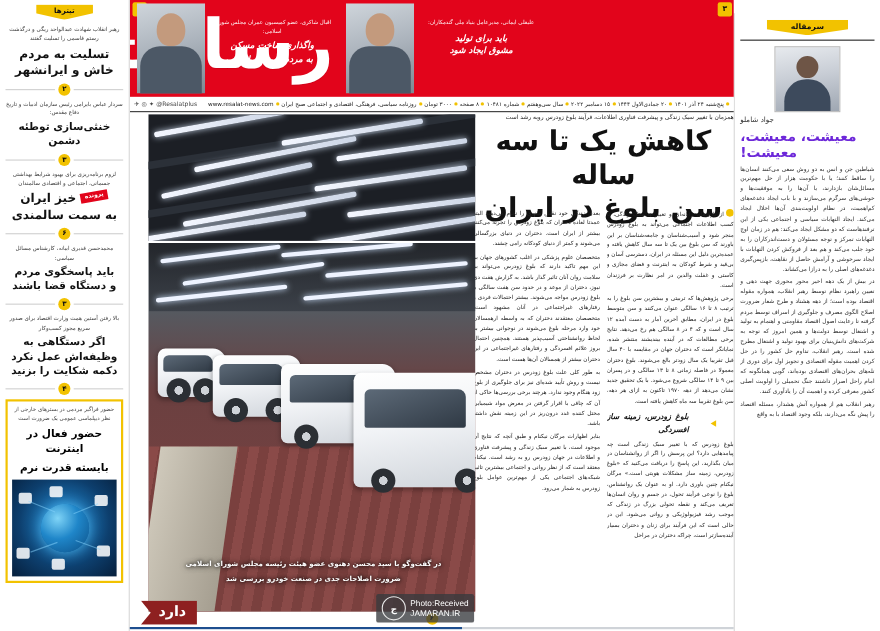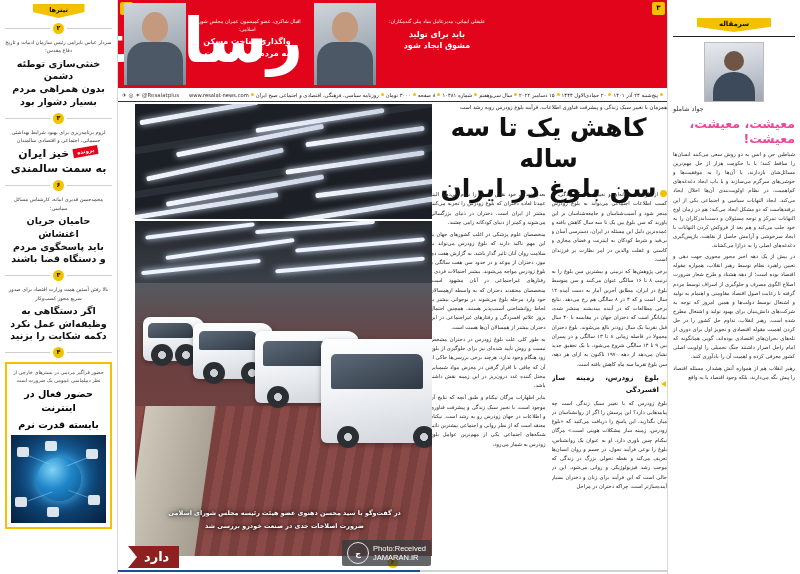--- a/index.html
+++ b/index.html
@@ -25,21 +25,21 @@
   .ed-photo {
     width:60px; height:60px; margin:0 auto 3px auto; border:1px solid #bbb;
     background: linear-gradient(170deg,#e7eaee 0%,#c9ced6 45%,#9fa7b2 100%);
     position:relative; overflow:hidden;
   }
   .ed-photo:before{ content:""; position:absolute; left:50%; top:8px; width:20px; height:20px;
     border-radius:50%; background:#6e5546; transform:translateX(-50%); }
   .ed-photo:after{ content:""; position:absolute; left:50%; top:29px; width:42px; height:32px;
     border-radius:20px 20px 0 0; background:#3d4a5c; transform:translateX(-50%); }
   .ed-author { font-size:6.5px; text-align:left; color:#333; margin:0 0 3px 0; }
-  .ed-title { font-size:12.5px; font-weight:bold; color:#ec4899; text-align:right; letter-spacing:-.3px; margin-bottom:4px; }
+  .ed-title { font-size:12.5px; font-weight:bold; color:#6d28d9; text-align:left; letter-spacing:-.3px; margin-bottom:4px; }
   .ed-body { font-size:5.3px; line-height:1.72; color:#2a2a2a; text-align:justify; }
   .ed-body p { margin-bottom:2px; }
 
   
   .red-panel {
     position:absolute; top:0; right:133px; left:118px; height:88px;
     background:#e2041b; overflow:hidden;
   }
   .logo-resalat {
     position:absolute; left:10px; top:4px; width:175px; height:78px;
@@ -56,21 +56,21 @@
   }
   .mast-person .ph:before{ content:""; position:absolute; left:50%; top:9px; width:26px;height:30px;
     border-radius:50% 50% 45% 45%; background:#c39a7d; transform:translateX(-50%); }
   .mast-person .ph:after{ content:""; position:absolute; left:50%; top:39px; width:56px;height:46px;
     border-radius:18px 18px 0 0; background:#4c5866; transform:translateX(-50%); }
   .p-left { left:6px; }
   .p-right{ left:196px; }
 
   .mast-quote { position:absolute; top:18px; width:118px; text-align:center; color:#fff; }
   .mast-quote .kicker { font-size:5px; line-height:1.5; margin-bottom:3px; opacity:.97; }
-  .mast-quote .ttl { font-size:8px; font-weight:bold; line-height:1.48; }
+  .mast-quote .ttl { font-size:8px; font-weight:bold; line-height:1.48;font-style:italic; }
   .q-left { left:70px; }
   .q-right{ left:260px; }
 
   .corner-badge {
     position:absolute; width:13px;height:13px; background:#f2c200; color:#111;
     font-size:7px; font-weight:bold; text-align:center; line-height:13px; border-radius:2px;
   }
   .cb-a { left:2px; top:2px; }
   .cb-b { right:2px; top:2px; }
 
@@ -138,21 +138,21 @@
     position:absolute; top:11px; right:0; width:237px; text-align:center;
     font-size:25px; font-weight:bold; line-height:1.22; color:#111; letter-spacing:-.8px;
   }
 
   .article-cols {
     position:absolute; top:88px; right:0; width:237px; bottom:3px;
     display:flex; gap:6px; direction:rtl;
   }
   .acol { flex:1; font-size:5.2px; line-height:1.78; color:#222; text-align:justify; overflow:hidden; }
   .acol p { margin-bottom:3px; }
-  .sub-head { font-size:7px; font-weight:bold; color:#111; margin:2px 1px 2px 0; display:flex; gap:2px; align-items:center; }
+  .sub-head { font-size:7px; font-weight:bold; color:#111; margin:2px 16px 2px 0; display:flex; gap:20px; align-items:center;font-style:italic; }
   .tri { width:0;height:0; border-right:5px solid #f2c200; border-top:3px solid transparent; border-bottom:3px solid transparent; }
   .bullet-dot { display:inline-block; width:7px;height:7px; border-radius:50%; background:#f2c200; margin-left:2px; vertical-align:-1px; }
 
   
   .photo-story { position:absolute; top:0; left:12px; width:305px; bottom:0; }
   .factory-top {
     position:absolute; top:2px; left:5px; right:3px; height:115px; overflow:hidden;
     background:#1c1f25;
   }
   .factory-top .beam {
@@ -284,30 +284,34 @@
       <span>◎</span>
       <span>✦</span>
       <span>@Resalatplus</span>
     </div>
   </div>
   <div class="rule-under"></div>
 
   <div class="titles-col">
     <div class="tag-titr">تیترها</div>
 
+    <div class="news-item">
+      <div class="kick">رهبر انقلاب شهادت عبدالواحد ریگی و درگذشت رستم قاسمی را تسلیت گفتند</div>
+      <div class="head">تسلیت به مردم</div>
+      <div class="head">خاش و ایرانشهر</div>
+    </div>
     <div class="sep">
       <span class="ln"></span>
       <span class="pg-badge">۲</span>
       <span class="ln"></span>
     </div>
 
     <div class="news-item">
       <div class="kick">سردار عباس بایرامی رئیس سازمان ادبیات و تاریخ دفاع مقدس:</div>
       <div class="head sm">خنثی‌سازی توطئه دشمن</div>
-      <div class="head sm">بدون همراهی مردم بسیار دشوار بود</div>
     </div>
     <div class="sep">
       <span class="ln"></span>
       <span class="pg-badge">۳</span>
       <span class="ln"></span>
     </div>
 
     <div class="news-item">
       <div class="kick">لزوم برنامه‌ریزی برای بهبود شرایط بهداشتی جسمانی، اجتماعی و اقتصادی سالمندان</div>
       <div class="headrow">
@@ -317,21 +321,20 @@
       <div class="head">به سمت سالمندی</div>
     </div>
     <div class="sep">
       <span class="ln"></span>
       <span class="pg-badge">۶</span>
       <span class="ln"></span>
     </div>
 
     <div class="news-item">
       <div class="kick">محمدحسن قدیری ابیانه، کارشناس مسائل سیاسی:</div>
-      <div class="head sm">حامیان جریان اغتشاش</div>
       <div class="head sm">باید پاسخگوی مردم</div>
       <div class="head sm">و دستگاه قضا باشند</div>
     </div>
     <div class="sep">
       <span class="ln"></span>
       <span class="pg-badge">۳</span>
       <span class="ln"></span>
     </div>
 
     <div class="news-item">

